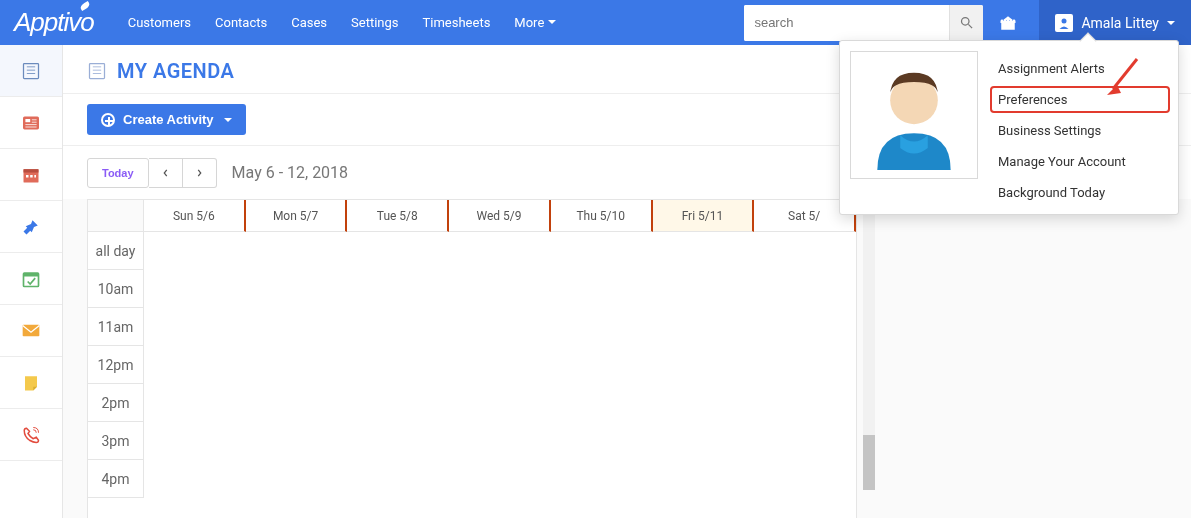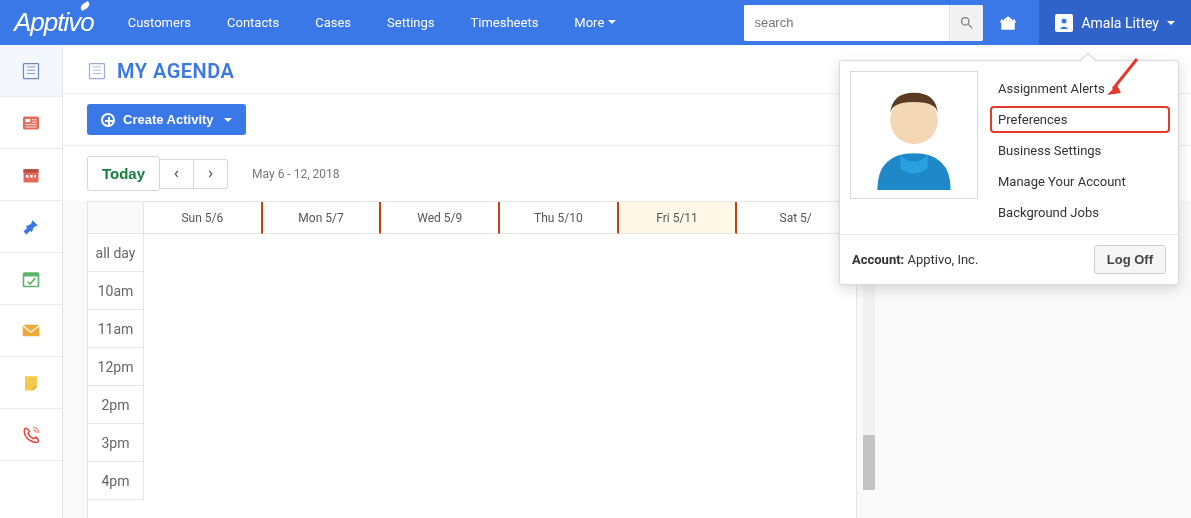--- a/index.html
+++ b/index.html
@@ -34,21 +34,21 @@
     padding-right: 8px;
   }
   .logo-leaf {
     position: absolute;
     top: -4px; right: 12px;
     width: 10px; height: 6px;
     background: #fff;
     border-radius: 60% 0 60% 0;
     transform: rotate(-30deg);
   }
-  .nav-links { display: flex; gap: 16px; margin-left: 8px; }
+  .nav-links { display: flex; gap: 4px; margin-left: 8px; }
   .nav-links a {
     color: #fff; text-decoration: none; font-size: 13px;
     padding: 6px 10px; border-radius: 3px;
   }
   .nav-more { display: flex; align-items: center; gap: 4px; }
   .caret-down { width: 0; height: 0; border: 4px solid transparent; border-top-color: #fff; margin-top: 3px; }
   .topnav-spacer { flex: 1; }
   .search-box {
     display: flex; align-items: stretch; height: 36px;
     background: #fff; border-radius: 2px; overflow: hidden;
@@ -108,27 +108,27 @@
   .plus-circle {
     width:14px;height:14px;border:2px solid #fff;border-radius:50%;position:relative;
   }
   .plus-circle::before,.plus-circle::after{content:'';position:absolute;background:#fff;}
   .plus-circle::before{left:5px;top:2px;width:2px;height:8px;}
   .plus-circle::after{top:5px;left:2px;height:2px;width:8px;}
   .btn-caret{width:0;height:0;border:4px solid transparent;border-top-color:#fff;margin-top:4px;margin-left:2px;}
 
   .nav-controls { display:flex; align-items:center; gap: 0; }
   .btn-white {
-    background:#fff;border:1px solid #d6d6d6;color:#15803d;font-size:15px;
+    background:#fff;border:1px solid #d6d6d6;color:#8b5cf6;font-size:11px;
     padding:8px 14px;cursor:pointer;font-weight:600;border-radius:3px;
   }
   .btn-arrow { width:34px; display:flex; align-items:center; justify-content:center; border-left:none; border-radius:0;}
   .btn-arrow:first-of-type{ margin-left:6px; border-radius:3px 0 0 3px;}
   .btn-arrow:last-of-type{ border-radius:0 3px 3px 0;}
-  .date-range { margin-left:12px; color:#777; font-size:12px; }
+  .date-range { margin-left:3px; color:#777; font-size:16px; }
 
   .view-toggle { margin-left:auto; display:flex; }
   .view-toggle .seg {
     border:1px solid #cfcfcf; padding:8px 16px; font-size:13px; font-weight:600; cursor:pointer; background:#fff; color:#555;
   }
   .view-toggle .seg:first-child{ border-radius:3px 0 0 3px; border-right:none;}
   .view-toggle .seg:last-child{ border-radius:0 3px 3px 0;}
   .view-toggle .seg.active { background:#e9e9e9; }
 
   
@@ -152,21 +152,21 @@
   .cal-scroll { height: 260px; overflow:hidden; }
 
   
   .fake-scrollbar {
     position:absolute; right:316px; top:135px; width:12px; height:345px; background:#f1f1f1;
   }
   .fake-thumb { position:absolute; top:300px; width:12px; height:55px; background:#c4c4c4;}
 
   
   .user-panel {
-    position:absolute; top:60px; right:12px; width:340px;
+    position:absolute; top:40px; right:12px; width:340px;
     background:#fff; border:1px solid #d9d9d9; border-radius:3px;
     box-shadow:0 4px 14px rgba(0,0,0,.15); z-index:50;
   }
   .user-panel-pointer{
     position:absolute; top:-6px; right:84px; width:12px;height:12px;background:#fff;
     border-left:1px solid #d9d9d9;border-top:1px solid #d9d9d9; transform:rotate(45deg);
   }
   .user-panel-top { display:flex; padding:10px; gap:14px; }
   .avatar-box { width:128px; height:128px; border:1px solid #d9d9d9; display:flex;align-items:center;justify-content:center; }
   .menu-list { flex:1; display:flex; flex-direction:column; gap:8px; padding-top:6px;}
@@ -342,20 +342,21 @@
         <div class="seg">Day</div>
         <div class="seg active">Week</div>
       </div>
     </div>
 
     <div class="cal-wrap" style="width:770px;">
       <div class="cal-head">
         <div class="cal-time-gutter"></div>
         <div class="cell">Sun 5/6</div>
         <div class="cell">Mon 5/7</div>
+        <div class="cell">Tue 5/8</div>
         <div class="cell">Wed 5/9</div>
         <div class="cell">Thu 5/10</div>
         <div class="cell today">Fri 5/11</div>
         <div class="cell">Sat 5/</div>
       </div>
       <div class="cal-row">
         <div class="time">all day</div>
         <div class="cell"></div>
         <div class="cell"></div>
         <div class="cell"></div>
@@ -443,29 +444,21 @@
         <path d="M34 38 Q35 14 60 14 Q85 14 86 38 Q86 24 60 24 Q34 24 34 38 Z" fill="#5b3a23"></path>
         <path d="M20 120 Q20 80 60 80 Q100 80 100 120 Z" fill="#1e88c9"></path>
         <path d="M45 82 Q60 96 75 82 L75 96 Q60 108 45 96 Z" fill="#29a0e0"></path>
       </svg>
     </div>
     <div class="menu-list" id="user-menu-list">
         <a href="#">Assignment Alerts</a>
         <a href="#" class="highlight">Preferences</a>
         <a href="#">Business Settings</a>
         <a href="#">Manage Your Account</a>
-        <a href="#">Background Jobs</a>
+        <a href="#">Background Today</a>
       </div>
-  </div>
-  <div class="user-panel-bottom">
-    <span class="acct-line">
-      <b>Account:</b>
-      <span> </span>
-      <span>Apptivo, Inc.</span>
-    </span>
-    <button class="btn-logoff">Log Off</button>
   </div>
 </div>
 
 <svg class="anno-arrow" viewBox="0 0 40 40">
   <line x1="34" y1="4" x2="10" y2="34" stroke="#e23b2e" stroke-width="3"></line>
   <polygon points="4,40 14,30 18,38" fill="#e23b2e"></polygon>
 </svg>
 
 </body></html>

